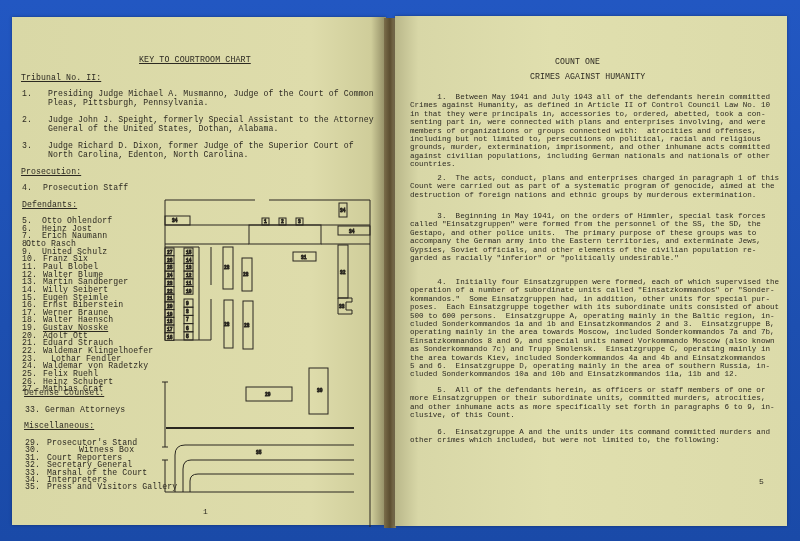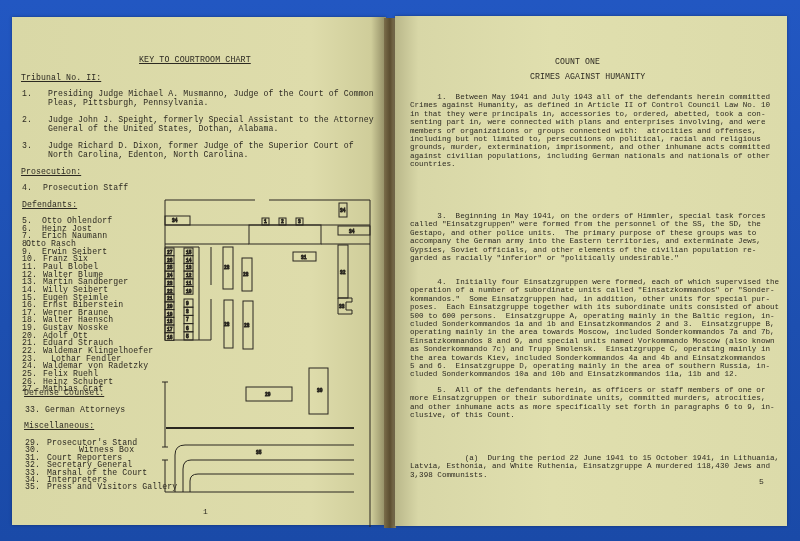--- a/index.html
+++ b/index.html
@@ -62,41 +62,41 @@
   <div id="defendants">
       <div class="t" style="left: 10px; top: 199px;">5.</div>
       <div class="t" style="left: 30px; top: 199px;">Otto Ohlendorf</div>
       <div class="t" style="left: 10px; top: 206.65px;">6.</div>
       <div class="t" style="left: 30px; top: 206.65px;">Heinz Jost</div>
       <div class="t" style="left: 10px; top: 214.3px;">7.</div>
       <div class="t" style="left: 30px; top: 214.3px;">Erich Naumann</div>
       <div class="t" style="left: 10px; top: 221.95px;">8.</div>
       <div class="t" style="left: 14px; top: 221.95px; text-align: center;">Otto Rasch</div>
       <div class="t" style="left: 10px; top: 229.6px;">9.</div>
-      <div class="t" style="left: 30px; top: 229.6px;">Erwin Seibert</div>
+      <div class="t" style="left: 30px; top: 229.6px;">United Schulz</div>
       <div class="t" style="left: 10px; top: 237.25px;">10.</div>
       <div class="t" style="left: 31px; top: 237.25px;">Franz Six</div>
       <div class="t" style="left: 10px; top: 244.9px;">11.</div>
       <div class="t" style="left: 31px; top: 244.9px;">Paul Blobel</div>
       <div class="t" style="left: 10px; top: 252.55px;">12.</div>
       <div class="t" style="left: 31px; top: 252.55px;">Walter Blume</div>
       <div class="t" style="left: 10px; top: 260.2px;">13.</div>
       <div class="t" style="left: 31px; top: 260.2px;">Martin Sandberger</div>
       <div class="t" style="left: 10px; top: 267.85px;">14.</div>
       <div class="t" style="left: 31px; top: 267.85px; text-align: center;">Willy Seibert</div>
       <div class="t" style="left: 10px; top: 275.5px;">15.</div>
       <div class="t" style="left: 31px; top: 275.5px;">Eugen Steimle</div>
       <div class="t" style="left: 10px; top: 283.15px;">16.</div>
       <div class="t" style="left: 31px; top: 283.15px;">Ernst Biberstein</div>
       <div class="t" style="left: 10px; top: 290.8px;">17.</div>
       <div class="t" style="left: 31px; top: 290.8px;">Werner Braune</div>
       <div class="t" style="left: 10px; top: 298.45px;">18.</div>
       <div class="t" style="left: 31px; top: 298.45px;">Walter Haensch</div>
       <div class="t" style="left: 10px; top: 306.1px;">19.</div>
-      <div class="t" style="left: 31px; top: 306.1px;">Gustav Nosske</div>
+      <div class="t" style="left: 31px; top: 306.1px; text-decoration: underline;">Gustav Nosske</div>
       <div class="t" style="left: 10px; top: 313.75px;">20.</div>
       <div class="t" style="left: 31px; top: 313.75px;">Adolf Ott</div>
       <div class="t" style="left: 10px; top: 321.4px;">21.</div>
       <div class="t" style="left: 31px; top: 321.4px;">Eduard Strauch</div>
       <div class="t" style="left: 10px; top: 329.05px;">22.</div>
       <div class="t" style="left: 31px; top: 329.05px;">Waldemar Klingelhoefer</div>
       <div class="t" style="left: 10px; top: 336.7px;">23.</div>
       <div class="t" style="left: 39px; top: 336.7px;">Lothar Fendler</div>
       <div class="t" style="left: 10px; top: 344.35px;">24.</div>
       <div class="t" style="left: 31px; top: 344.35px;">Waldemar von Radetzky</div>
@@ -260,20 +260,23 @@
 
   <div class="para" style="left:15px;top:77px;">      1.  Between May 1941 and July 1943 all of the defendants herein committed
 Crimes against Humanity, as defined in Article II of Control Council Law No. 10
 in that they were principals in, accessories to, ordered, abetted, took a con-
 senting part in, were connected with plans and enterprises involving, and were
 members of organizations or groups connected with:  atrocities and offenses,
 including but not limited to, persecutions on political, racial and religious
 grounds, murder, extermination, imprisonment, and other inhumane acts committed
 against civilian populations, including German nationals and nationals of other
 countries.</div>
+  <div class="para" style="left:15px;top:158px;">      2.  The acts, conduct, plans and enterprises charged in paragraph 1 of this
+Count were carried out as part of a systematic program of genocide, aimed at the
+destruction of foreign nations and ethnic groups by murderous extermination.</div>
   <div class="para" style="left:15px;top:196px;">      3.  Beginning in May 1941, on the orders of Himmler, special task forces
 called "Einsatzgruppen" were formed from the personnel of the SS, the SD, the
 Gestapo, and other police units.  The primary purpose of these groups was to
 accompany the German army into the Eastern territories, and exterminate Jews,
 Gypsies, Soviet officials, and other elements of the civilian population re-
 garded as racially "inferior" or "politically undesirable."</div>
   <div class="para" style="left:15px;top:262px;">      4.  Initially four Einsatzgruppen were formed, each of which supervised the
 operation of a number of subordinate units called "Einsatzkommandos" or "Sonder-
 kommandos."  Some Einsatzgruppen had, in addition, other units for special pur-
 poses.  Each Einsatzgruppe together with its subordinate units consisted of about
@@ -282,18 +285,17 @@
 operating mainly in the area towards Moscow, included Sonderkommandos 7a and 7b,
 Einsatzkommandos 8 and 9, and special units named Vorkommando Moscow (also known
 as Sonderkommando 7c) and Trupp Smolensk.  Einsatzgruppe C, operating mainly in
 the area towards Kiev, included Sonderkommandos 4a and 4b and Einsatzkommandos
 5 and 6.  Einsatzgruppe D, operating mainly in the area of southern Russia, in-
 cluded Sonderkommandos 10a and 10b and Einsatzkommandos 11a, 11b and 12.</div>
   <div class="para" style="left:15px;top:370px;">      5.  All of the defendants herein, as officers or staff members of one or
 more Einsatzgruppen or their subordinate units, committed murders, atrocities,
 and other inhumane acts as more specifically set forth in paragraphs 6 to 9, in-
 clusive, of this Count.</div>
-  <div class="para" style="left:15px;top:438px;">            (a)  During the period 22 June 1941 to 15 October 1941, in Lithuania,
-Latvia, Esthonia, and White Ruthenia, Einsatzgruppe A murdered 118,430 Jews and
-3,398 Communists.</div>
+  <div class="para" style="left:15px;top:412px;">      6.  Einsatzgruppe A and the units under its command committed murders and
+other crimes which included, but were not limited to, the following:</div>
 
   <div class="pnum" style="left:364px;top:461px;">5</div>
 </div>
 
 </body></html>

